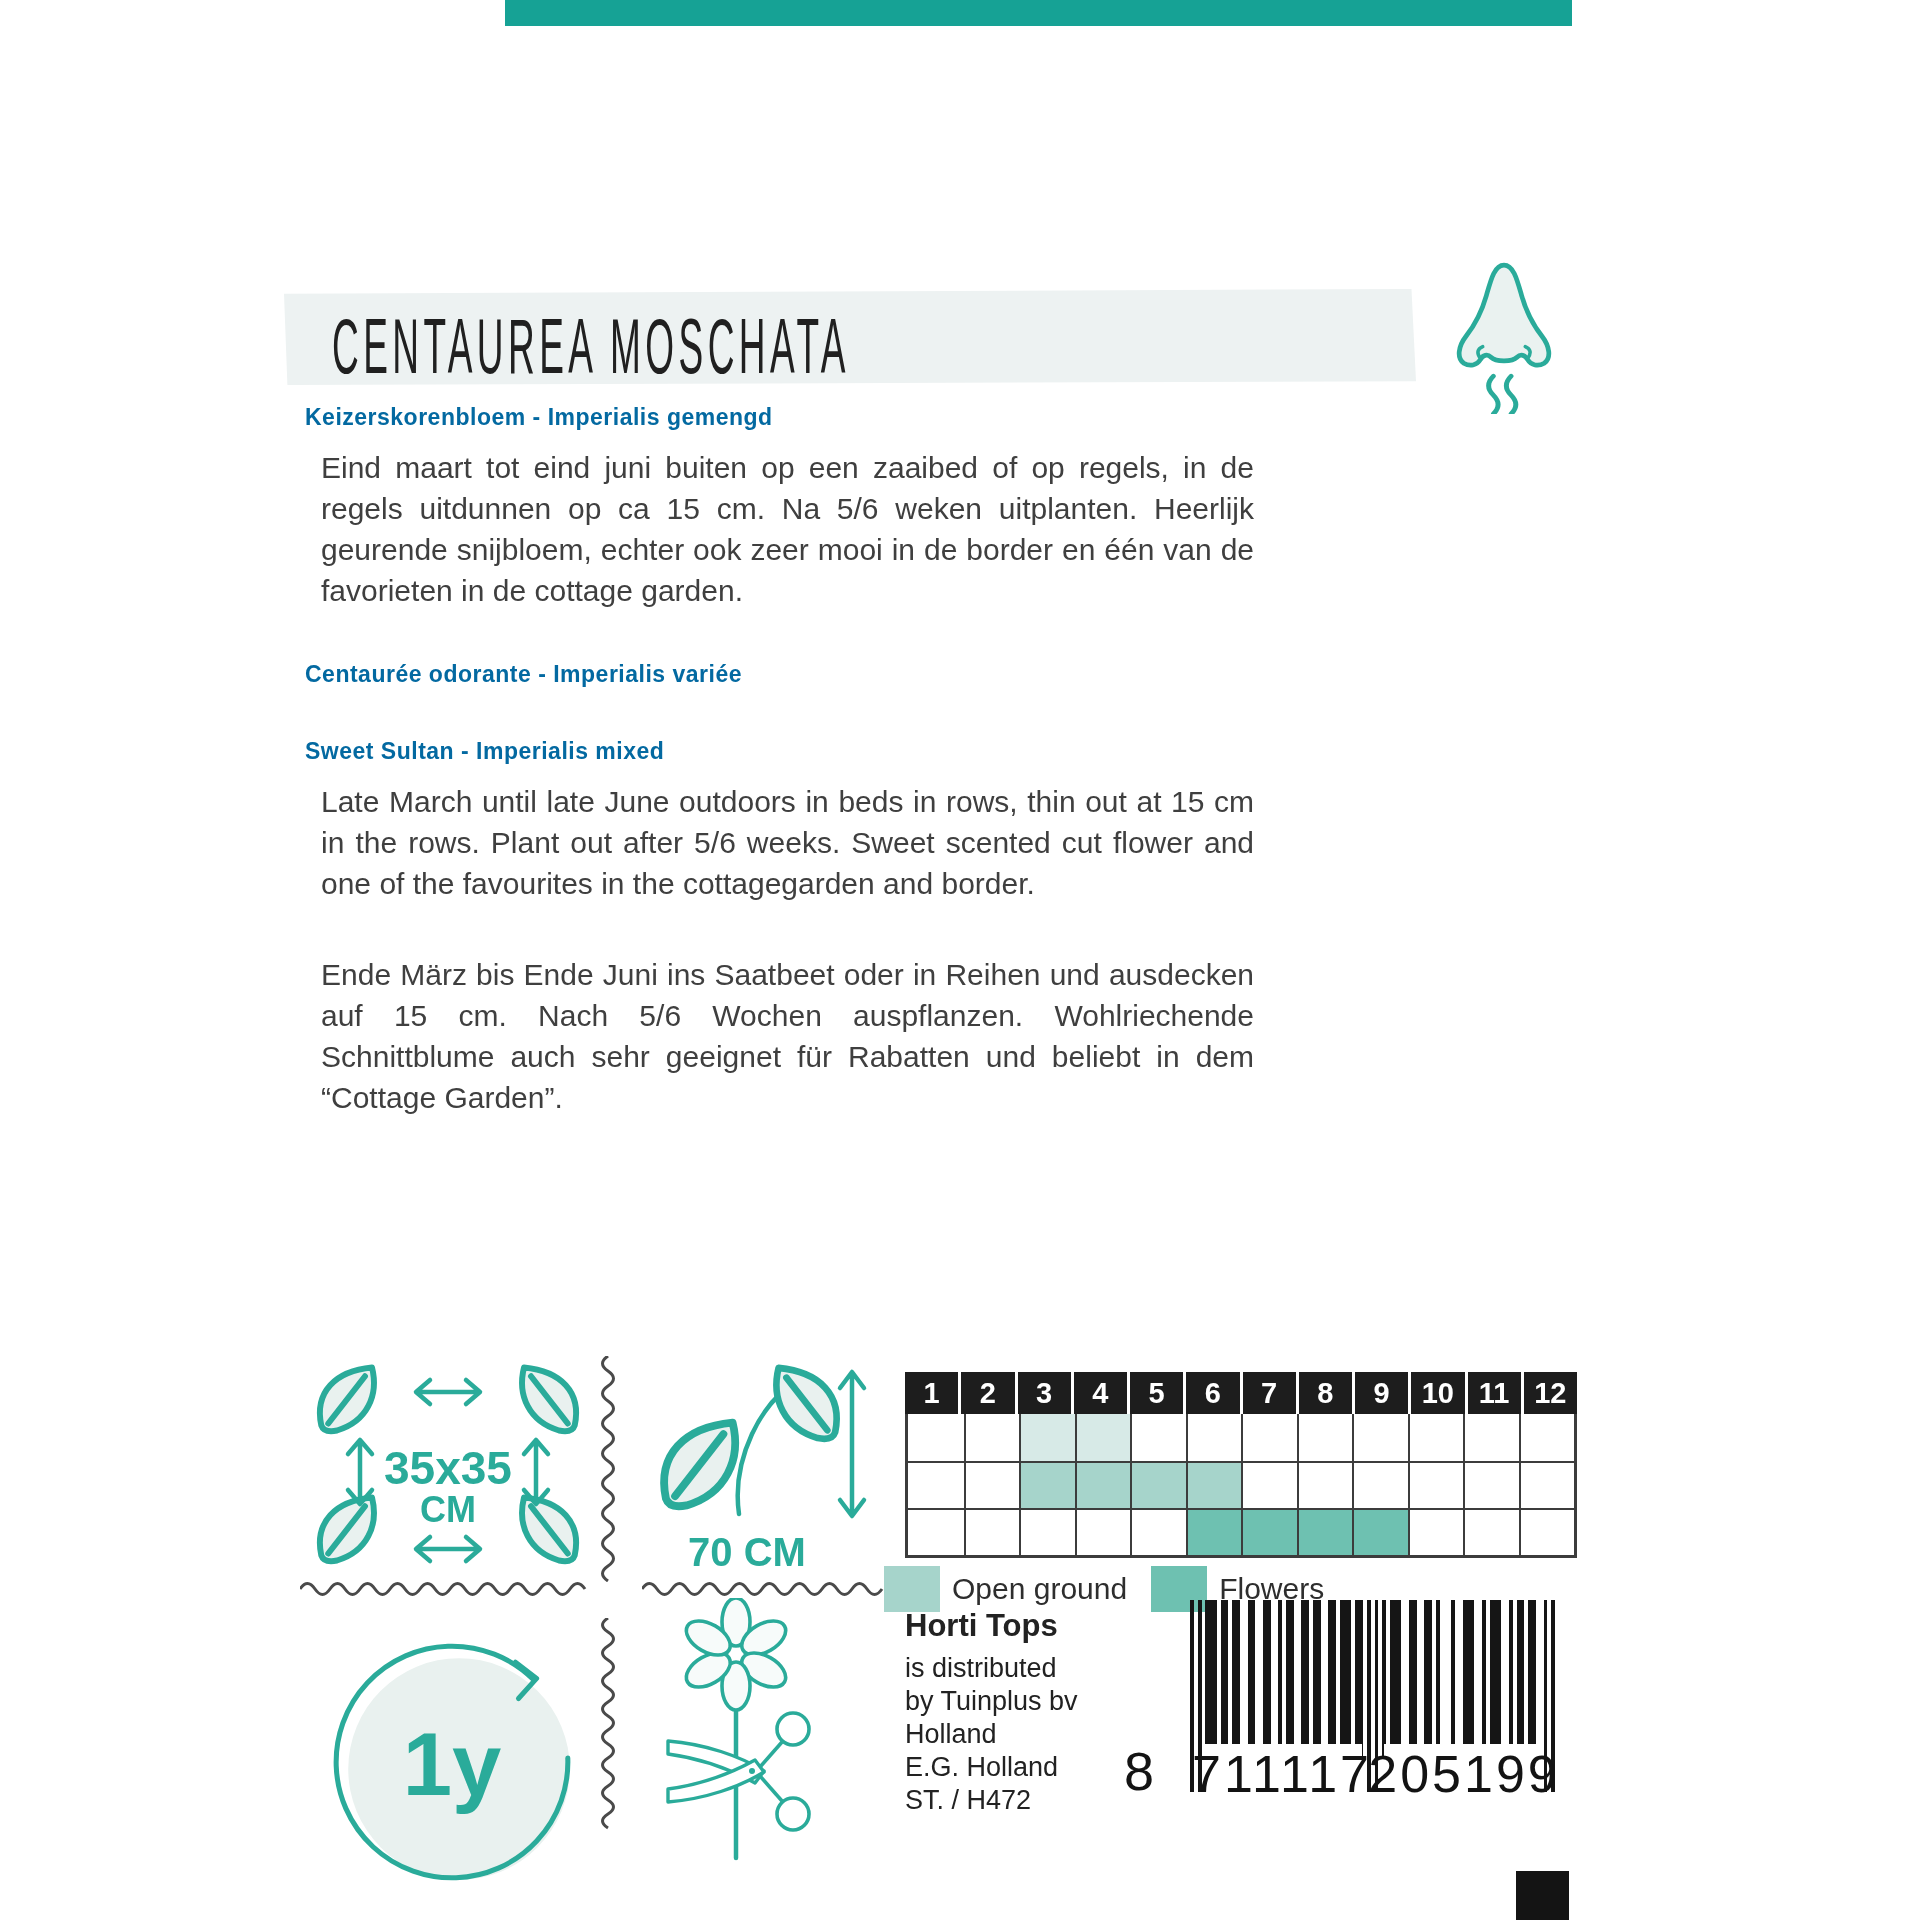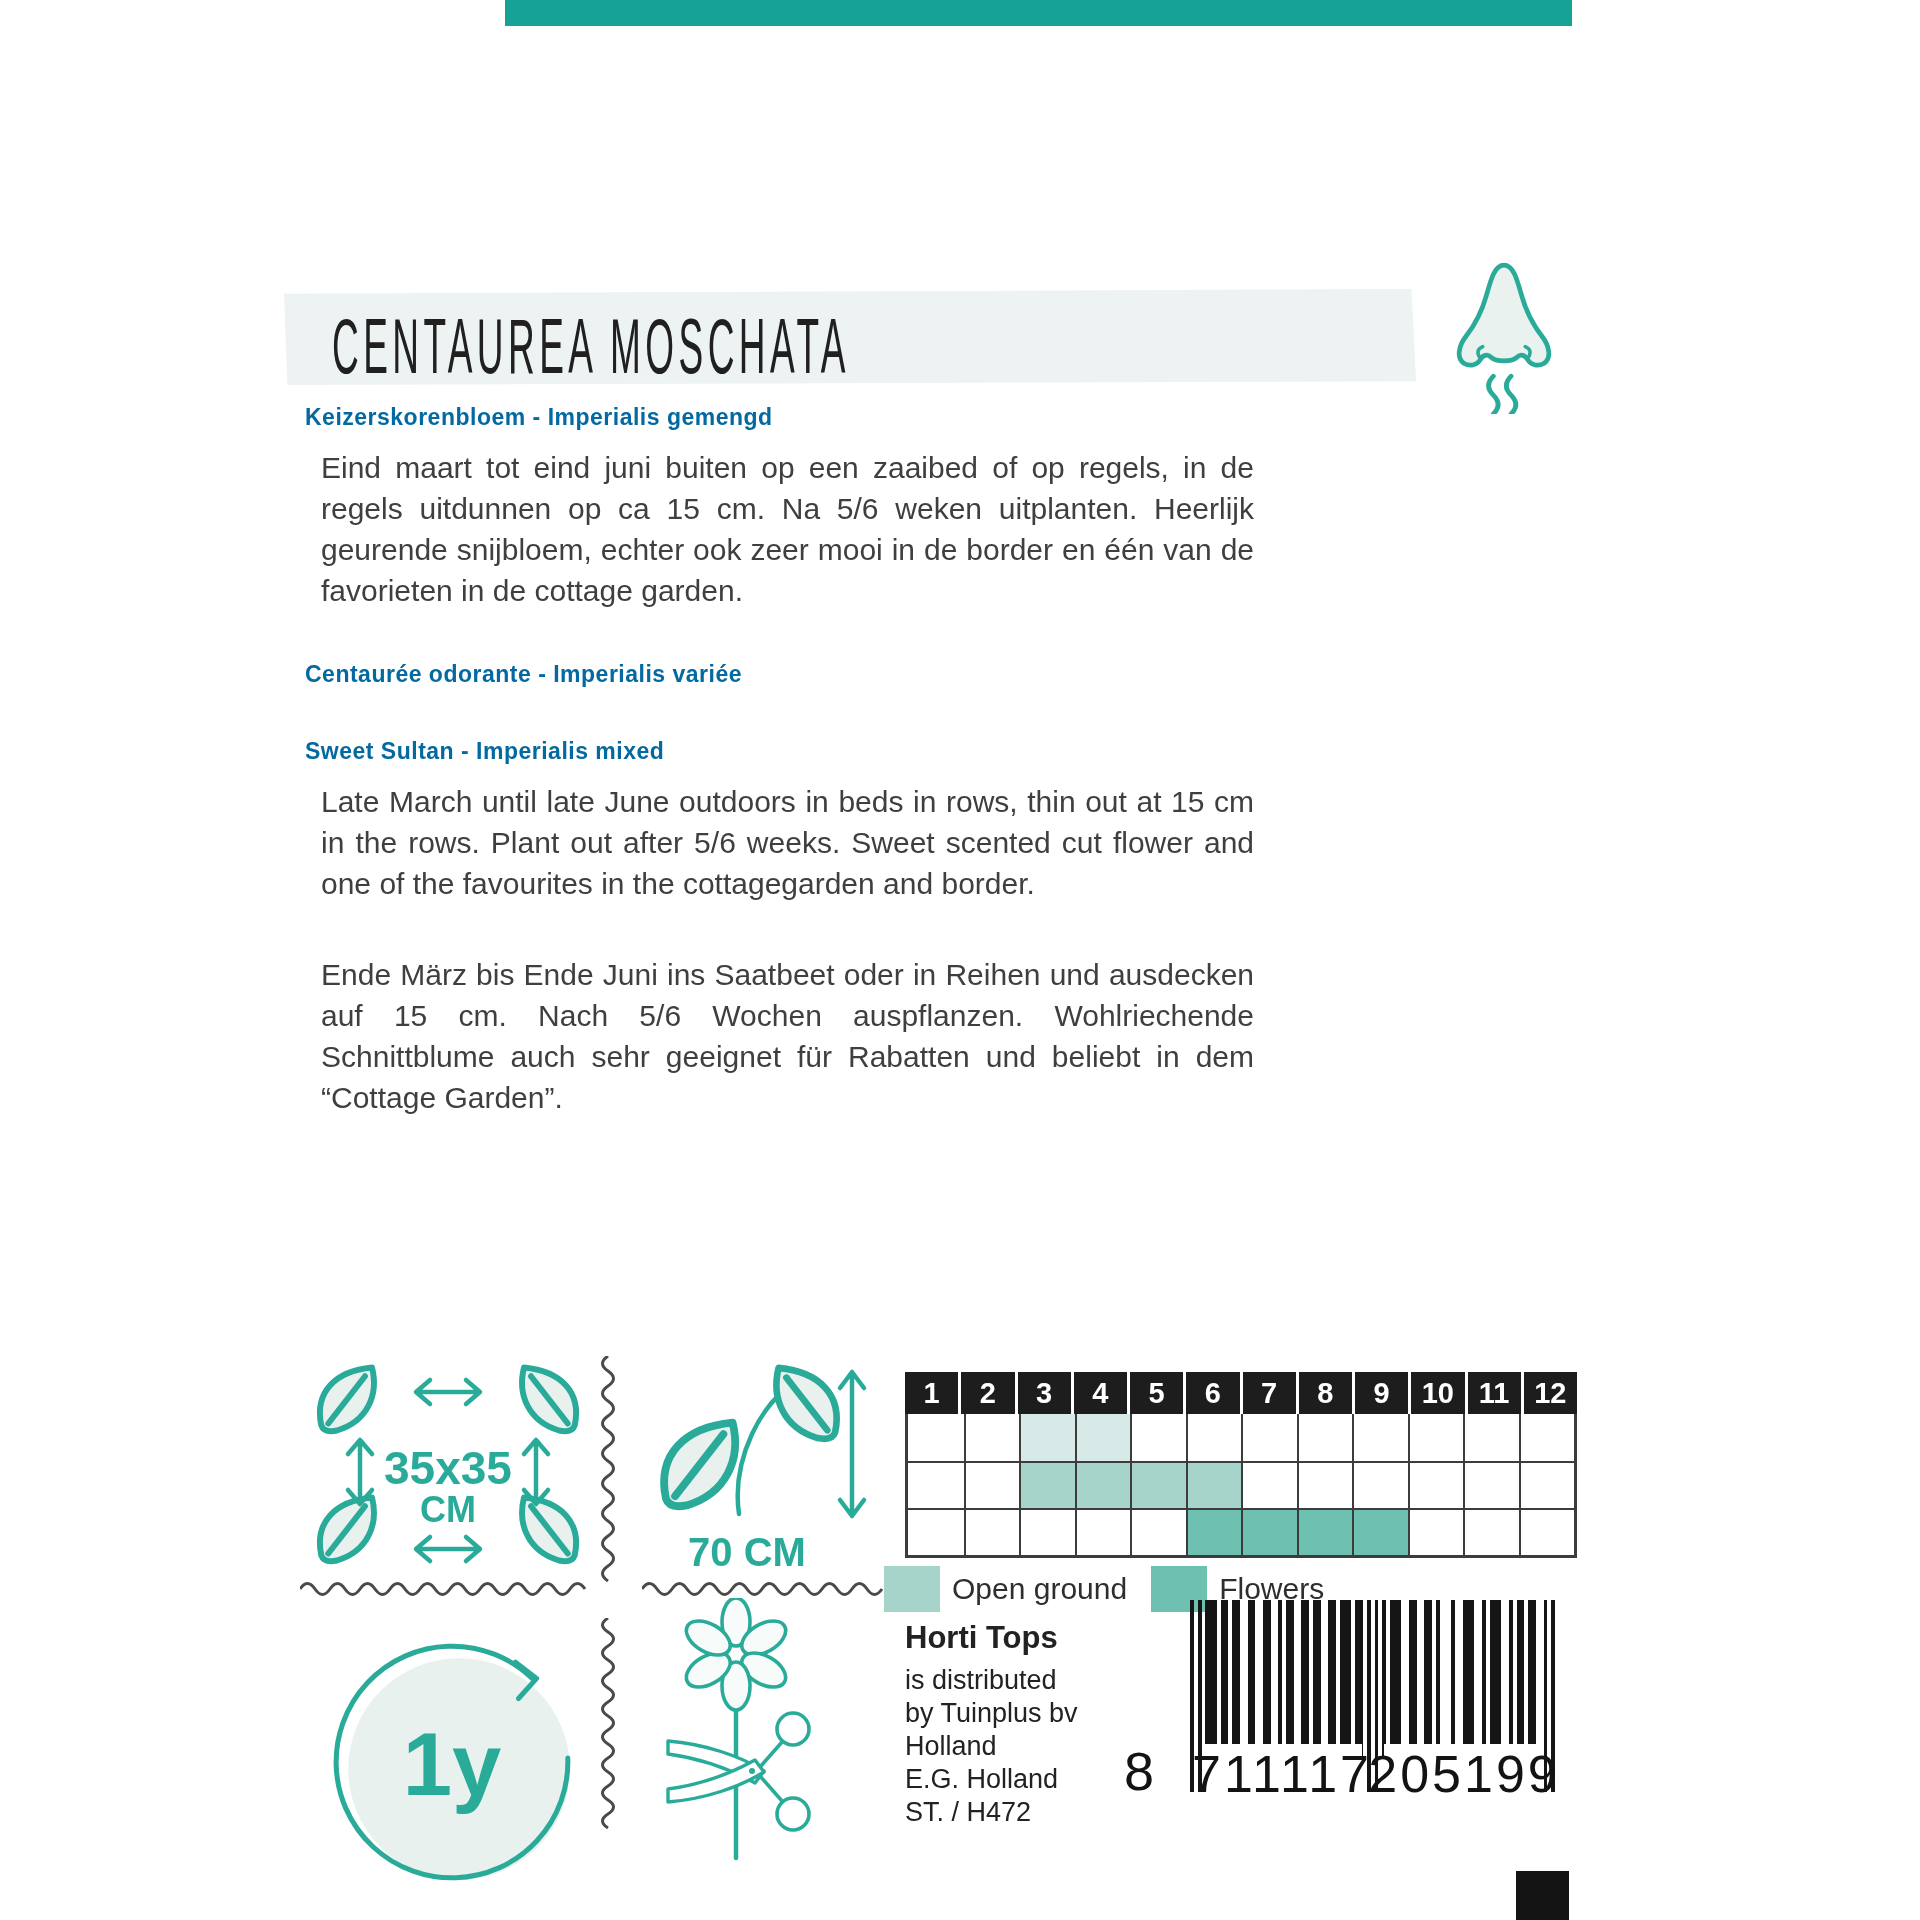--- a/index.html
+++ b/index.html
@@ -48,21 +48,21 @@
   .cal-cell:nth-child(12n+1){border-left:0;}
   .cal-cell:nth-child(-n+12){border-top:0;}
 
   .calendar-legend{position:absolute;left:884px;top:1566px;width:700px;display:flex;align-items:center;}
   .legend-item{display:flex;align-items:center;margin-right:24px;}
   .legend-swatch{width:56px;height:46px;display:inline-block;margin-right:12px;}
   .legend-label{font-size:30px;color:#2e2e2e;}
 
   
   .distributor{position:absolute;left:905px;top:1608px;width:250px;color:#222222;}
-  .dist-name{margin:12px 0 8px 0;font-size:31px;font-weight:bold;}
+  .dist-name{margin:0 0 8px 0;font-size:31px;font-weight:bold;}
   .dist-line{margin:0;font-size:27px;line-height:33px;}
 
   
   .barcode{position:absolute;left:1118px;top:1600px;width:460px;height:205px;}
   .bc-lead{position:absolute;left:6px;top:140px;font-size:54px;color:#131313;}
   .barcode-bars{position:absolute;left:72px;top:0;width:366px;height:200px;display:flex;}
   .module{width:calc(100% / 95);height:158px;}
   .module.tall{height:192px;}
   .module.bar{background:#151515;}
   .bc-digits{position:absolute;top:144px;height:60px;background:#ffffff;display:flex;align-items:center;

